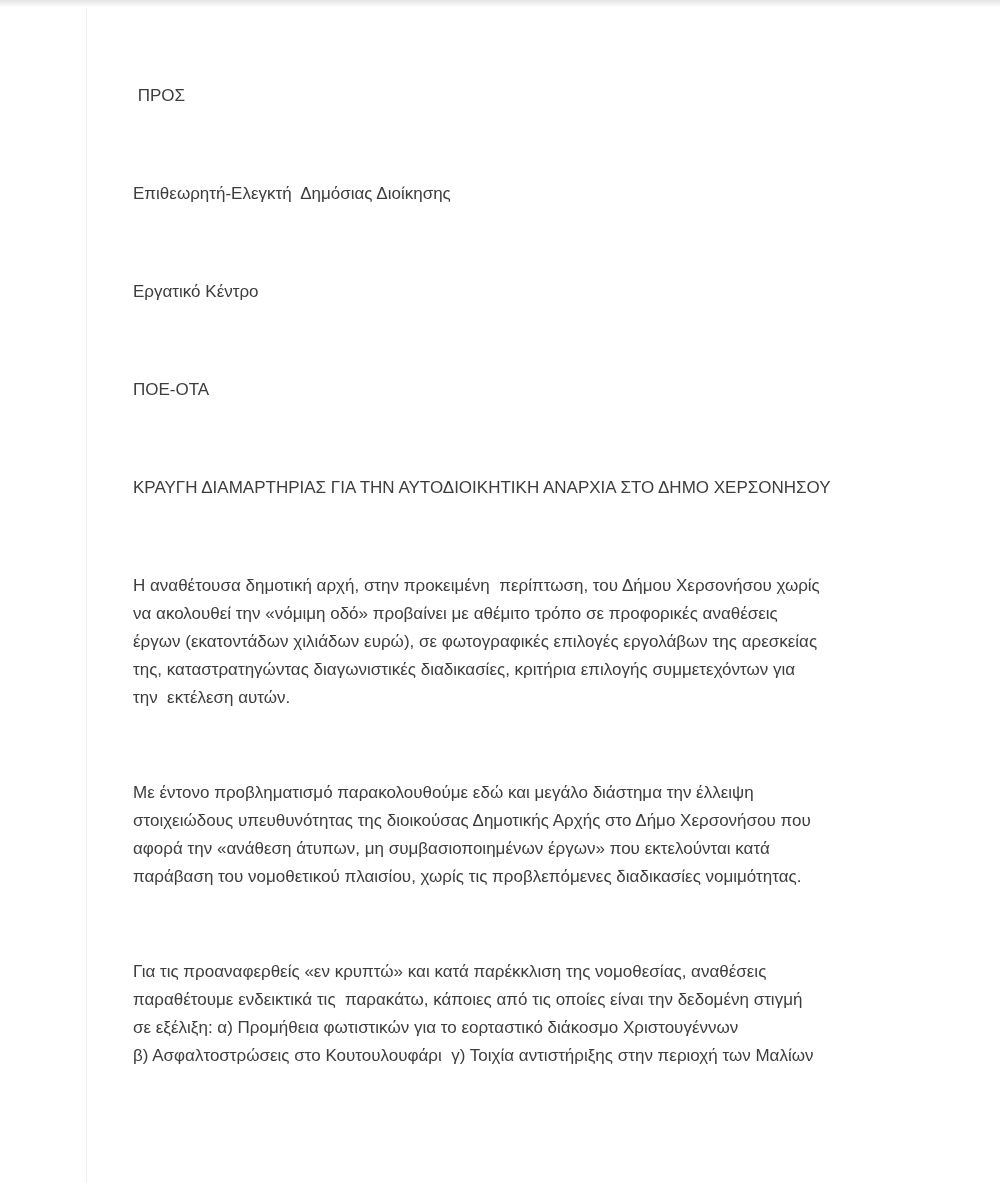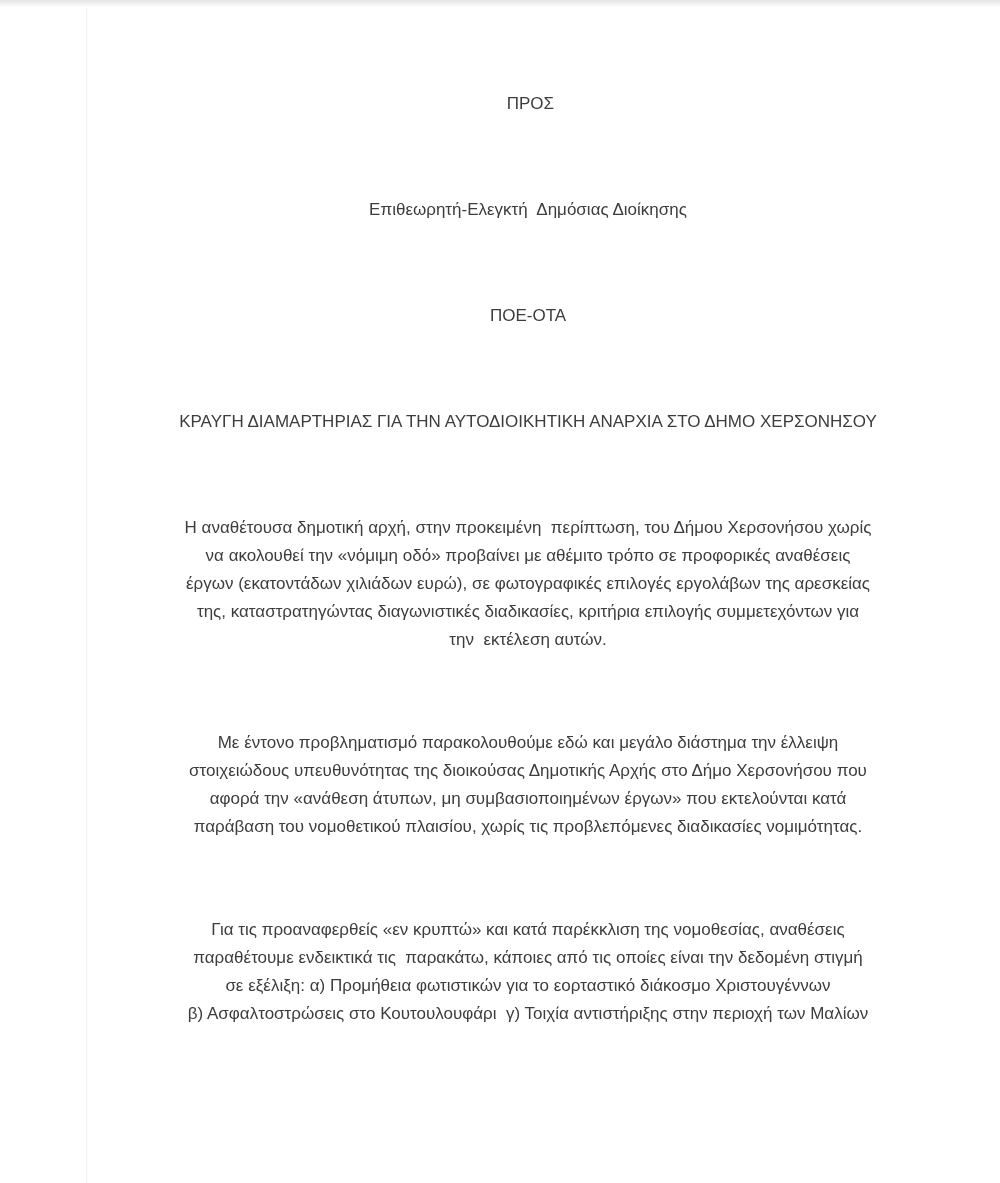--- a/index.html
+++ b/index.html
@@ -38,37 +38,37 @@
     left: 133px;
     top: 26px;
     width: 790px;
     color: #3d3d3d;
     font-size: 17px;
     line-height: 28px;
     letter-spacing: 0;
     white-space: pre; 
   }
   .content p {
-    margin: 8px;
+    margin: 0;
     padding: 0;
-    text-align: center;
   }
   .hdr  { margin-bottom: 14px !important; }
   .para { margin-bottom: 11px !important; }
 </style>
 </head>
 <body>
 
 <div class="page">
   <div class="top-edge"></div>
   <div class="left-edge"></div>
 
   <div class="content">
     <p class="hdr"> ΠΡΟΣ</p>
     <p class="hdr">Επιθεωρητή-Ελεγκτή  Δημόσιας Διοίκησης</p>
+    <p class="hdr">Εργατικό Κέντρο</p>
     <p class="hdr">ΠΟΕ-ΟΤΑ</p>
     <p class="hdr">ΚΡΑΥΓΗ ΔΙΑΜΑΡΤΗΡΙΑΣ ΓΙΑ ΤΗΝ ΑΥΤΟΔΙΟΙΚΗΤΙΚΗ ΑΝΑΡΧΙΑ ΣΤΟ ΔΗΜΟ ΧΕΡΣΟΝΗΣΟΥ</p>
     <p class="para">Η αναθέτουσα δημοτική αρχή, στην προκειμένη  περίπτωση, του Δήμου Χερσονήσου χωρίς
 να ακολουθεί την «νόμιμη οδό» προβαίνει με αθέμιτο τρόπο σε προφορικές αναθέσεις
 έργων (εκατοντάδων χιλιάδων ευρώ), σε φωτογραφικές επιλογές εργολάβων της αρεσκείας
 της, καταστρατηγώντας διαγωνιστικές διαδικασίες, κριτήρια επιλογής συμμετεχόντων για
 την  εκτέλεση αυτών.</p>
     <p class="para">Με έντονο προβληματισμό παρακολουθούμε εδώ και μεγάλο διάστημα την έλλειψη
 στοιχειώδους υπευθυνότητας της διοικούσας Δημοτικής Αρχής στο Δήμο Χερσονήσου που
 αφορά την «ανάθεση άτυπων, μη συμβασιοποιημένων έργων» που εκτελούνται κατά

